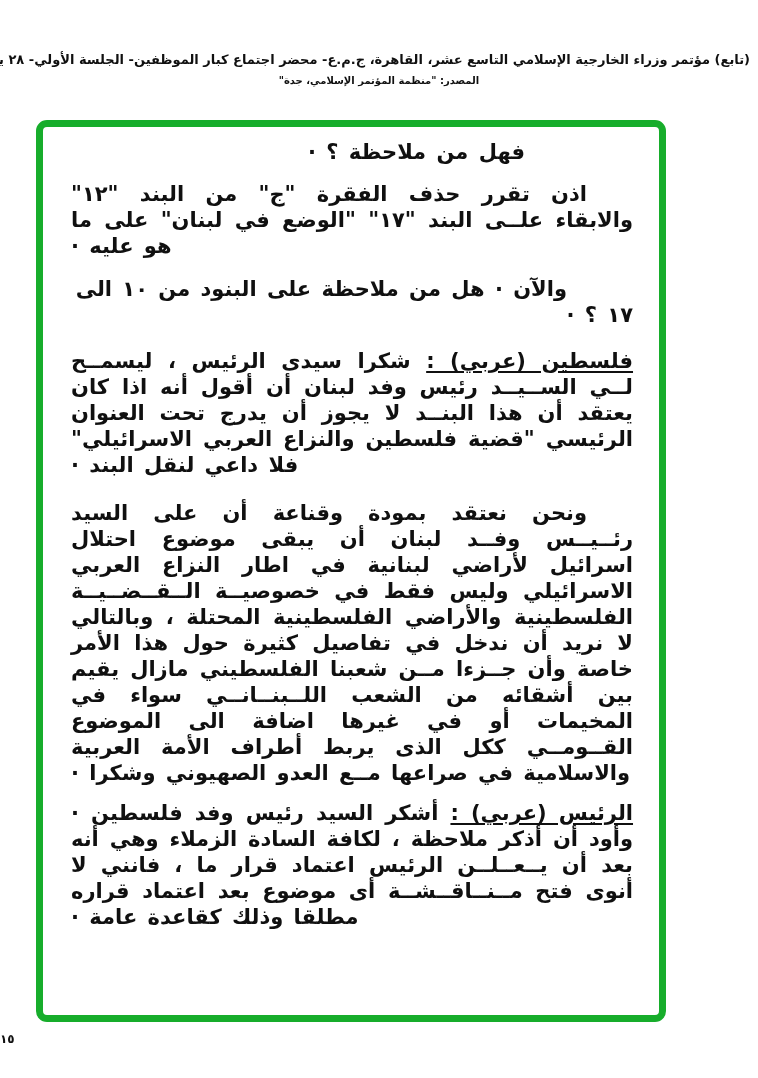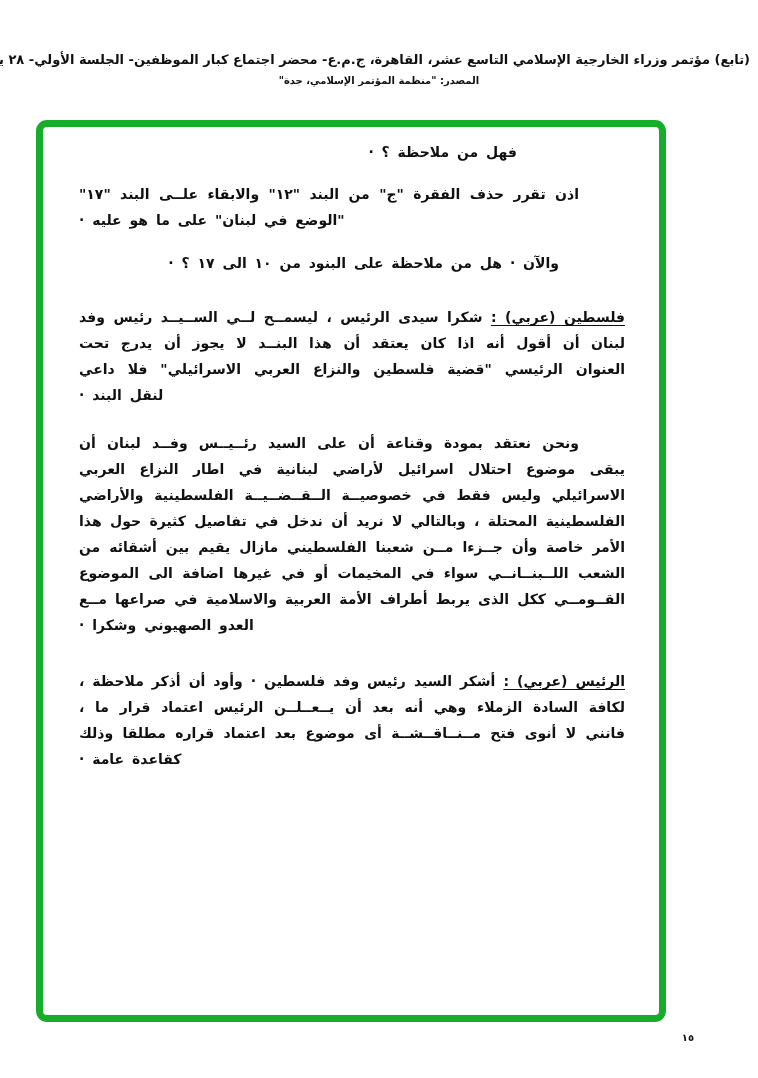--- a/index.html
+++ b/index.html
@@ -10,34 +10,34 @@
     overflow:hidden;
   }
   .doc-header{position:absolute;top:52px;left:8px;right:8px;text-align:center;direction:rtl;}
   .h1{font-size:13px;white-space:nowrap;}
   .h2{font-size:10px;margin-top:8px;}
   .green-box{
     position:absolute;left:36px;top:120px;width:630px;height:902px;
     box-sizing:border-box;border:7px solid #17ad2b;border-radius:11px;
     padding:10px 26px 0 28px;direction:rtl;overflow:hidden;background:#fff;
   }
-  .p{margin:8px;font-size:14px;line-height:26px;word-spacing:3px;}
+  .p{margin:0;font-size:21px;line-height:26px;word-spacing:3px;}
   .just{text-align:justify;text-align-last:left;}
   .p1{text-align:right;text-indent:108px;margin-top:2px;}
   .p2{text-align:center;margin-top:16px;}
   .p3{margin-top:16px;text-indent:46px;}
   .p4{text-indent:66px;margin-top:17px;}
   .p5{text-align:right;text-indent:120px;margin-top:18px;}
   .item{display:flex;margin-top:20px;}
   .num{flex:0 0 42px;font-size:15px;line-height:26px;}
   .itext{flex:1;min-width:0;}
   .indent{text-indent:46px;margin-top:22px;}
   .m14{margin-top:14px;}
   .speaker{text-decoration:underline;text-underline-offset:3px;}
-  .pagenum{position:absolute;top:1032px;left:0;width:694px;text-align:right;font-size:10px;direction:rtl;}
+  .pagenum{position:absolute;top:1032px;left:0;width:694px;text-align:left;font-size:12px;direction:rtl;}
 </style>
 </head>
 <body>
 
 <div class="doc-header">
   <div class="h1">(تابع) مؤتمر وزراء الخارجية الإسلامي التاسع عشر، القاهرة، ج.م.ع- محضر اجتماع كبار الموظفين- الجلسة الأولي- ٢٨ يوليه ١٩٩٠</div>
   <div class="h2">المصدر: "منظمة المؤتمر الإسلامي، جدة"</div>
 </div>
 
 <div class="green-box" style="border-color: rgb(23, 173, 43);">

